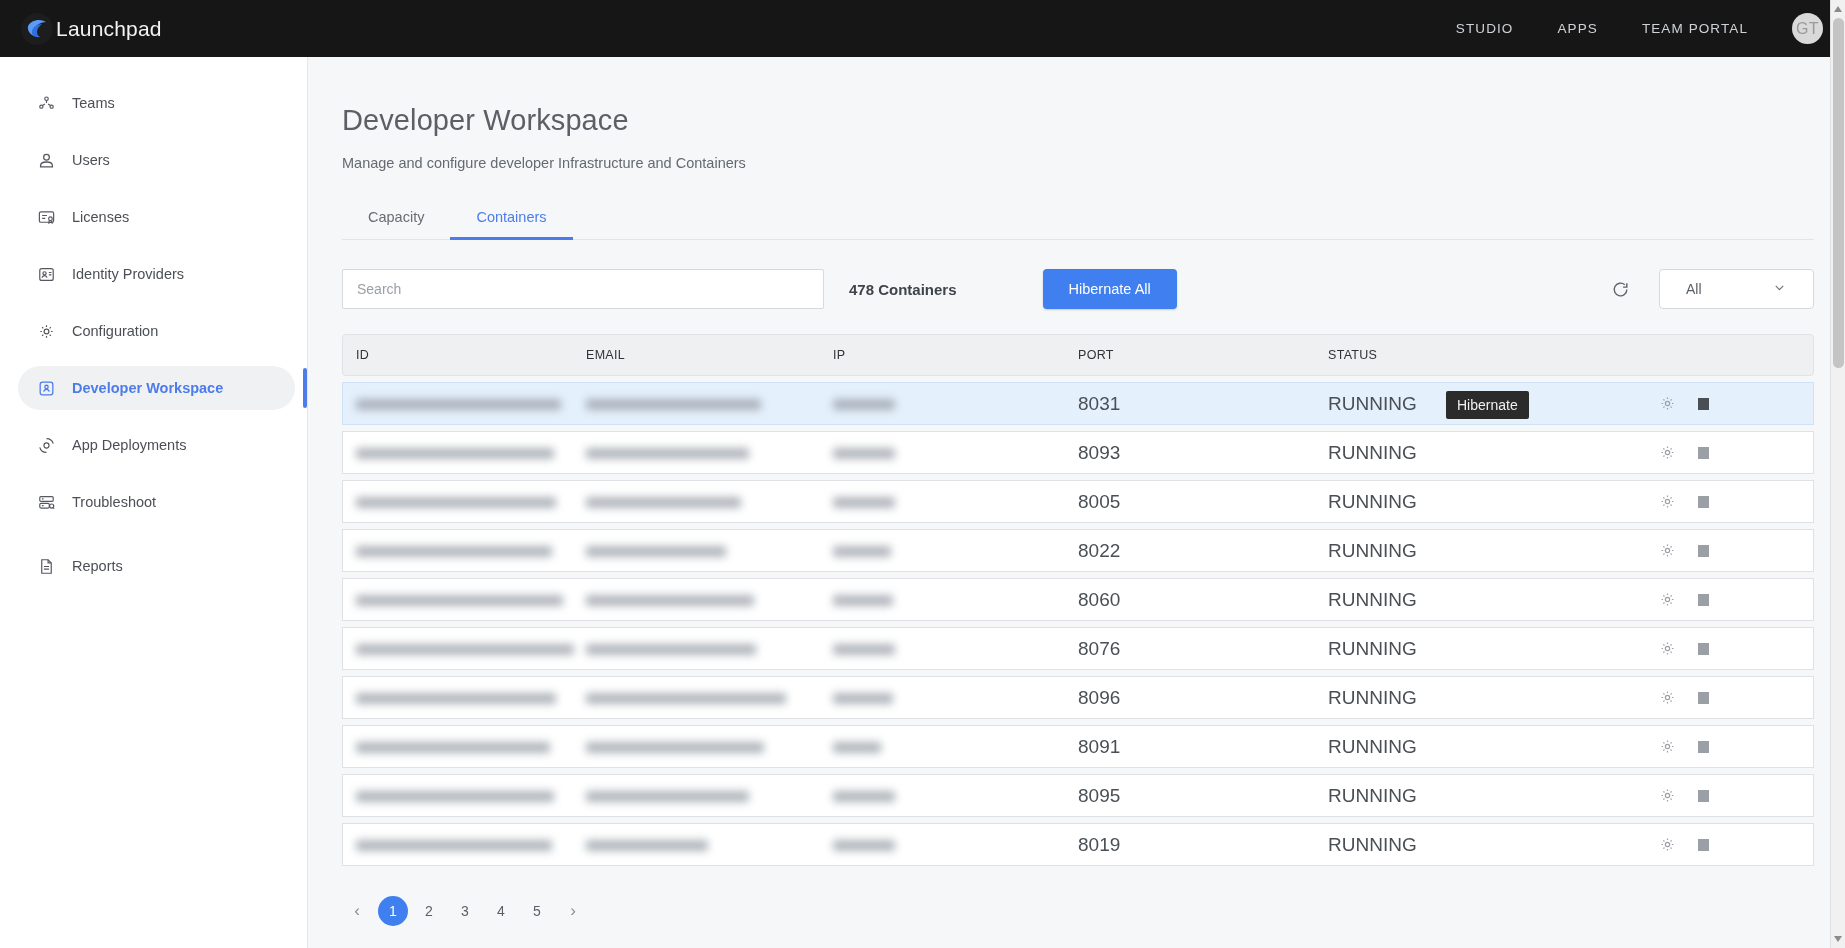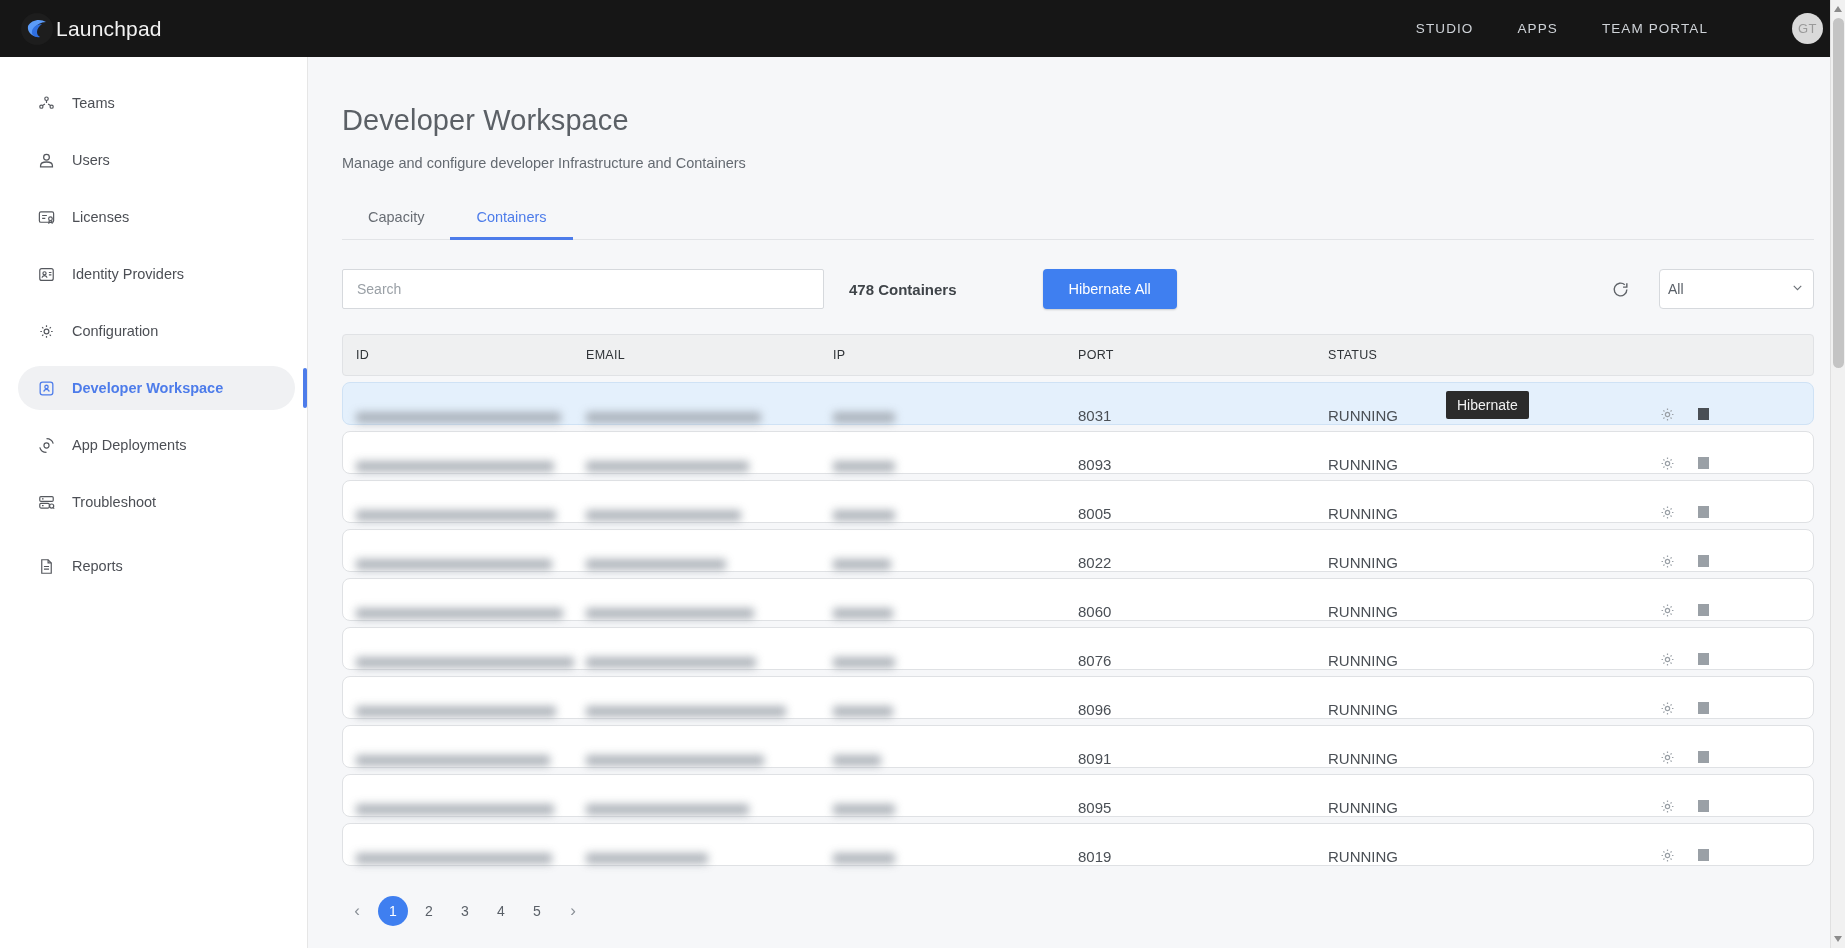--- a/index.html
+++ b/index.html
@@ -19,21 +19,21 @@
   .brand-logo { width: 34px; height: 34px; position: relative; }
   .brand-name { color: #f2f2f2; font-size: 21px; letter-spacing: .2px; }
   .topnav { margin-left: auto; display: flex; align-items: center; gap: 44px; padding-right: 22px; }
   .topnav-link {
     color: #cfd3d8; font-size: 13.5px; letter-spacing: 1.1px; cursor: pointer;
   }
   .avatar {
     width: 31px; height: 31px; border-radius: 50%;
     background: #d9d9d9; color: #9a9a9a;
     display: flex; align-items: center; justify-content: center;
-    font-size: 13px; letter-spacing: .5px; cursor: pointer; margin-left: 40px;
+    font-size: 16px; letter-spacing: .5px; cursor: pointer;
   }
 
   
   .sidebar {
     position: absolute; top: 57px; left: 0; width: 308px; height: 891px;
     background: #ffffff; border-right: 1px solid #e6e6e6;
     padding-top: 24px; z-index: 20;
   }
   .nav-item {
     position: relative; height: 44px; margin: 0 12px 6px 18px;
@@ -82,35 +82,35 @@
     font-size: 14.5px; font-family: "Liberation Sans", sans-serif; cursor: pointer;
     box-shadow: 0 1px 2px rgba(0,0,0,.18);
   }
   .refresh-btn {
     margin-left: auto; width: 34px; height: 34px; display: flex;
     align-items: center; justify-content: center; cursor: pointer; color: #5f6368;
   }
   .filter-select {
     margin-left: 22px; width: 155px; height: 40px;
     border: 1px solid #d6d9dd; border-radius: 4px; background: #fff;
-    display: flex; align-items: center; padding: 0 8px;
+    display: flex; align-items: center; padding: 0 26px;
     font-size: 14px; color: #5a6068; cursor: pointer; position: relative;
   }
   .filter-select .chev { margin-left: auto; color: #6b7076; }
 
   
   .table-wrap { margin: 25px 0 0 34px; width: 1472px; position: relative; }
   .thead {
     height: 42px; background: #eff0f1; border: 1px solid #e0e2e5; border-radius: 4px;
     display: flex; align-items: center; font-size: 12.5px; color: #2f3337; letter-spacing: .3px;
   }
   .row {
     height: 43px; margin-top: 6px; background: #fff;
-    border: 1px solid #dfe1e4; border-radius: 8px;
-    display: flex; align-items: flex-end; font-size: 15px; color: #4a4f55;
+    border: 1px solid #dfe1e4; border-radius: 0;
+    display: flex; align-items: center; font-size: 19px; color: #4a4f55;
   }
   .row.selected { background: #e4f0fc; border-color: #cfe2f5; }
   .c-id    { width: 243px; padding-left: 13px; }
   .c-email { width: 247px; }
   .c-ip    { width: 245px; }
   .c-port  { width: 250px; }
   .c-status{ width: 300px; }
   .c-act   { flex: 1; display: flex; align-items: center; gap: 16px; padding-right: 10px; justify-content: flex-start; }
   .c-act .spacer { flex: 1; }
   .redact {

